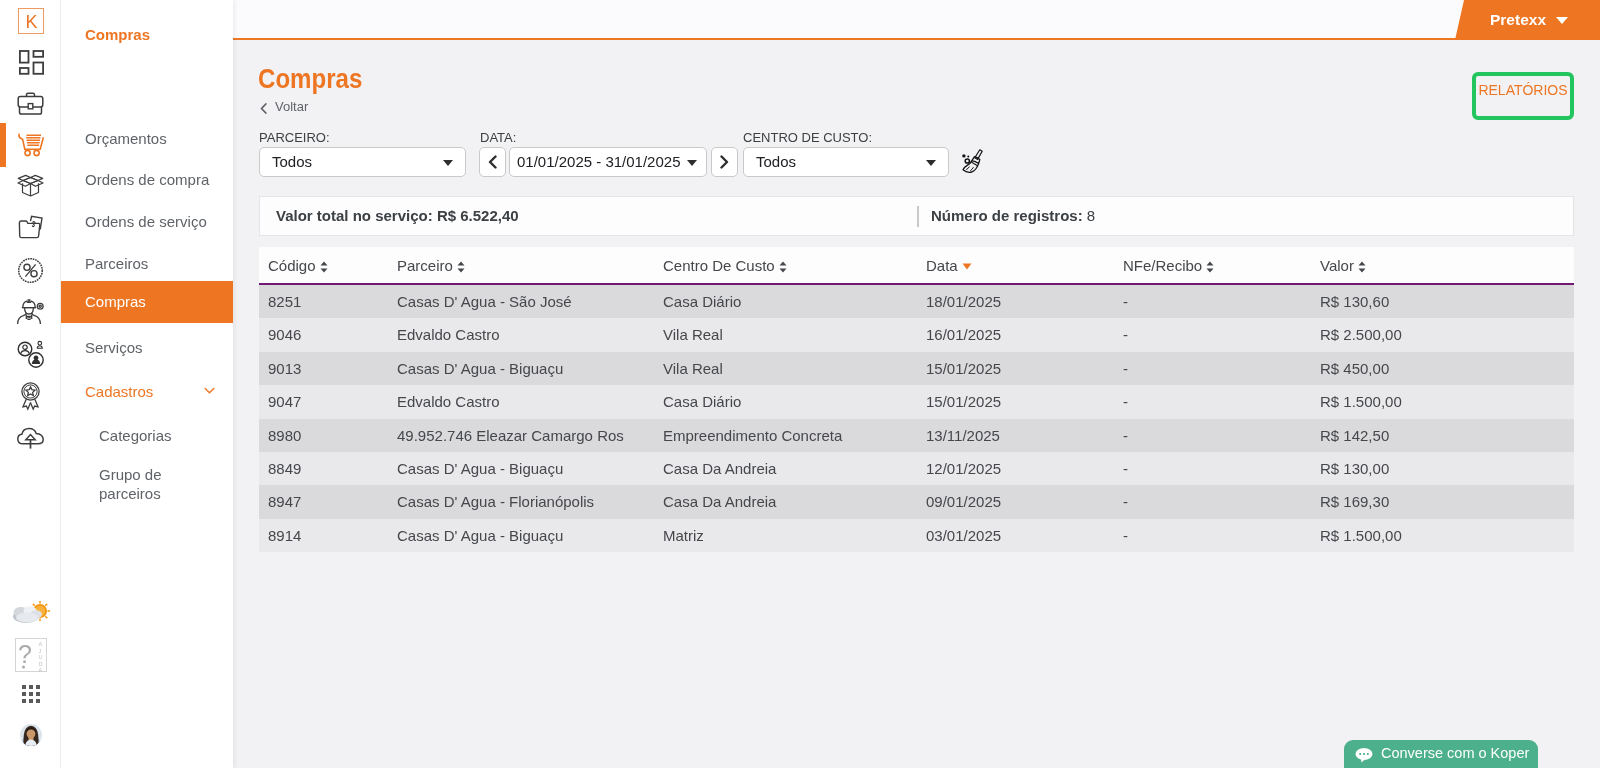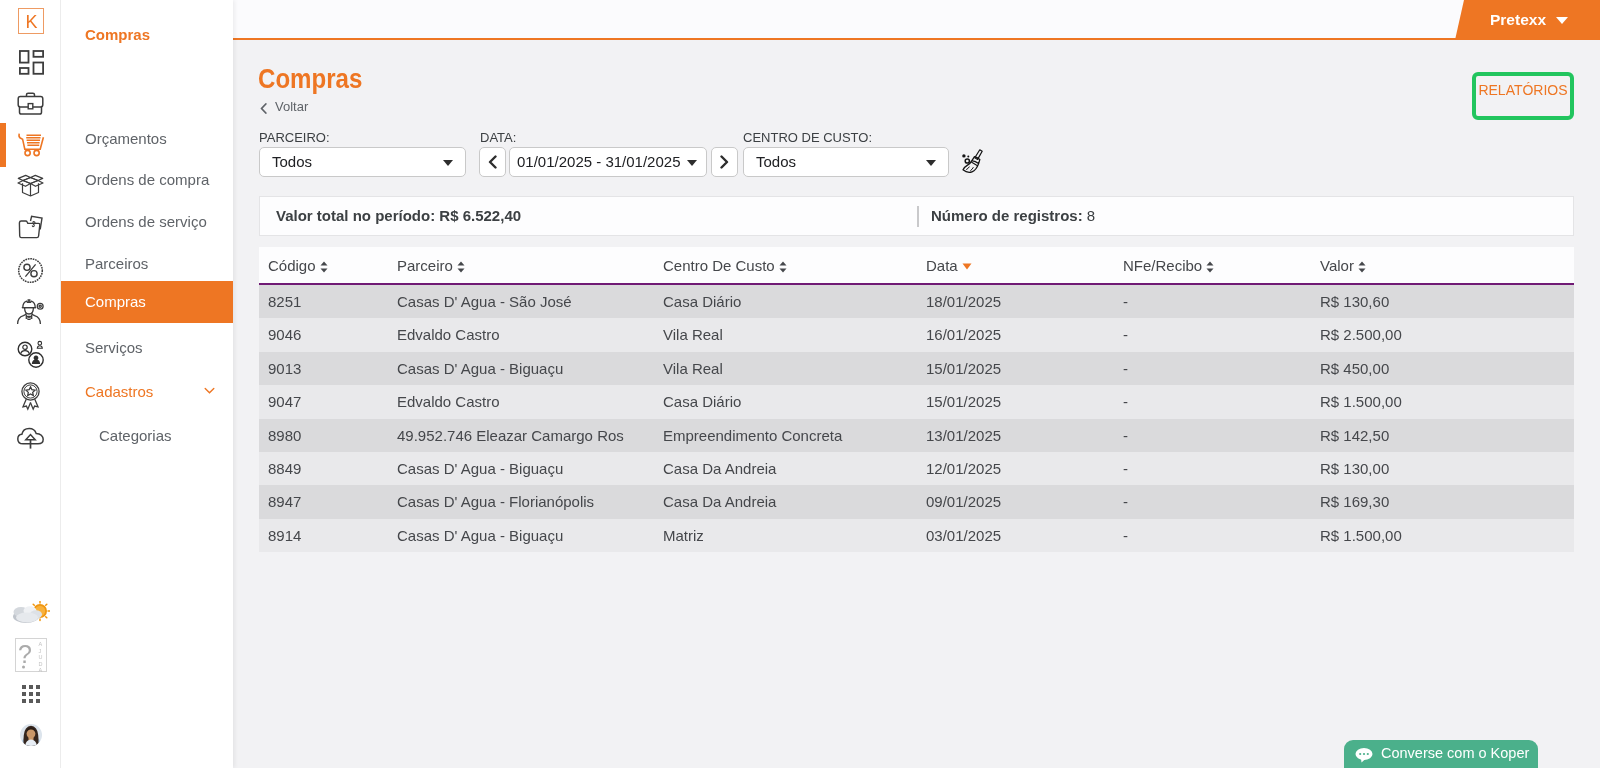--- a/index.html
+++ b/index.html
@@ -69,21 +69,21 @@
   <div id="broom" style="position:absolute; left:727px; top:148px;"><svg width="25" height="26" viewBox="0 0 25 26" fill="none" stroke="#141414" stroke-width="1.3" stroke-linejoin="round">
         <path d="M19.8 1.8 L22.2 3.2 L17.6 11.4 L14.8 9.8 Z" stroke-width="1.2"></path>
         <path d="M14.5 8.6 Q16.9 9.2 19.8 11.6 L18.6 15.6 Q15.4 13.2 11.9 12.6 Z"></path>
         <path d="M11.9 12.6 Q10.4 15.5 7.2 17.4 Q4.4 19 3.0 21.8 Q7.4 25.4 12.0 23.8 Q16.2 22.3 18.6 15.6"></path>
         <path d="M11.3 14.1 L17.9 17.9" stroke-width="1.1"></path>
         <path d="M6.2 21.6 Q8.4 20.6 9.4 18.6 M10.4 22.6 Q12.4 21.4 13.4 19.2" stroke-width="1"></path>
         <circle cx="7.3" cy="13.0" r="2.1" stroke-width="1.5"></circle>
         <circle cx="3.9" cy="7.9" r="1.7" fill="#141414" stroke="none"></circle>
         <circle cx="8.3" cy="8.5" r="1" fill="#141414" stroke="none"></circle>
       </svg></div>
-  <div class="summary"><span style="margin-left:16px; font-weight:bold;">Valor total no período: R$ 6.522,40</span><span style="position:absolute; left:657px; top:9px; width:1.5px; height:21px; background:#c9c9cb;"></span><span style="position:absolute; left:671px;"><b>Número de registros:</b> 8</span></div>
+  <div class="summary"><span style="margin-left:16px; font-weight:bold;">Valor total no serviço: R$ 6.522,40</span><span style="position:absolute; left:657px; top:9px; width:1.5px; height:21px; background:#c9c9cb;"></span><span style="position:absolute; left:671px;"><b>Número de registros:</b> 8</span></div>
   <div id="tbl">
     <div class="thead">
       <span class="c1 hcell">Código<svg class="sorti" width="8" height="12" viewBox="0 0 8 12">
             <path d="M4 0.4 L7.5 4.6 L0.5 4.6 Z" fill="#45474b"></path>
             <path d="M4 11.6 L7.5 7.4 L0.5 7.4 Z" fill="#45474b"></path>
           </svg></span>
       <span class="c2 hcell">Parceiro<svg class="sorti" width="8" height="12" viewBox="0 0 8 12">
             <path d="M4 0.4 L7.5 4.6 L0.5 4.6 Z" fill="#45474b"></path>
             <path d="M4 11.6 L7.5 7.4 L0.5 7.4 Z" fill="#45474b"></path>
           </svg></span>
@@ -132,21 +132,21 @@
         <span class="c2 cell">Edvaldo Castro</span>
         <span class="c3 cell">Casa Diário</span>
         <span class="c4 cell">15/01/2025</span>
         <span class="c5 cell">-</span>
         <span class="c6 cell">R$ 1.500,00</span>
       </div>
     <div class="trow odd">
         <span class="c1 cell">8980</span>
         <span class="c2 cell">49.952.746 Eleazar Camargo Ros</span>
         <span class="c3 cell">Empreendimento Concreta</span>
-        <span class="c4 cell">13/01/2025</span>
+        <span class="c4 cell">13/11/2025</span>
         <span class="c5 cell">-</span>
         <span class="c6 cell">R$ 142,50</span>
       </div>
     <div class="trow even">
         <span class="c1 cell">8849</span>
         <span class="c2 cell">Casas D' Agua - Biguaçu</span>
         <span class="c3 cell">Casa Da Andreia</span>
         <span class="c4 cell">12/01/2025</span>
         <span class="c5 cell">-</span>
         <span class="c6 cell">R$ 130,00</span>
@@ -174,20 +174,21 @@
   <div class="mitem" style="top:129px;">Orçamentos</div>
   <div class="mitem" style="top:170px;">Ordens de compra</div>
   <div class="mitem" style="top:212px;">Ordens de serviço</div>
   <div class="mitem" style="top:254px;">Parceiros</div>
   <div class="mitem mactive" style="top:281px; height:42px; line-height:42px;">Compras</div>
   <div class="mitem" style="top:338px;">Serviços</div>
   <div class="mitem" style="top:382px; color:#ee7623;">Cadastros<svg style="position:absolute; right:18px; top:5px;" width="11" height="8" viewBox="0 0 11 8">
         <path d="M1.2 1.5 L5.5 5.8 L9.8 1.5" fill="none" stroke="#ee7623" stroke-width="1.4" stroke-linecap="round"></path>
       </svg></div>
   <div class="mitem" style="top:426px; padding-left:38px;">Categorias</div>
+  <div class="mitem" style="top:465px; padding-left:38px;">Grupo de<br>parceiros</div>
 </div>
 <div id="rail">
   <div class="ric" id="i-logo" style="top:8px;"><svg width="26" height="26" viewBox="0 0 26 26">
         <rect x="0.5" y="0.5" width="25" height="25" fill="#fff" stroke="#ee9b63" stroke-width="1"></rect>
         <text x="13.5" y="19.5" font-family="Liberation Sans, sans-serif" font-size="18" fill="#ee7623" text-anchor="middle">K</text>
       </svg></div>
   <div class="ric" id="i-dash" style="top:49px;"><svg width="26" height="26" viewBox="0 0 26 26" fill="none" stroke="#3d3d3d" stroke-width="1.8">
         <rect x="1.9" y="2" width="8.6" height="11.6"></rect>
         <rect x="15.5" y="2" width="9.6" height="5.8"></rect>
         <rect x="1.9" y="19" width="8.6" height="5.8"></rect>

